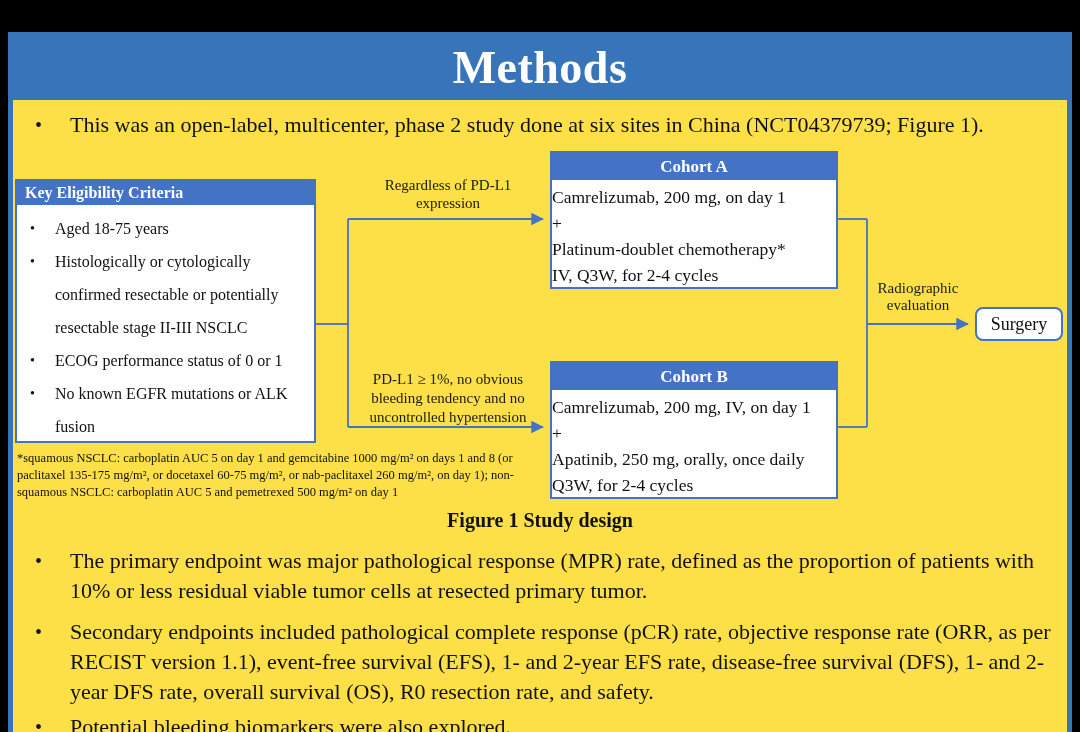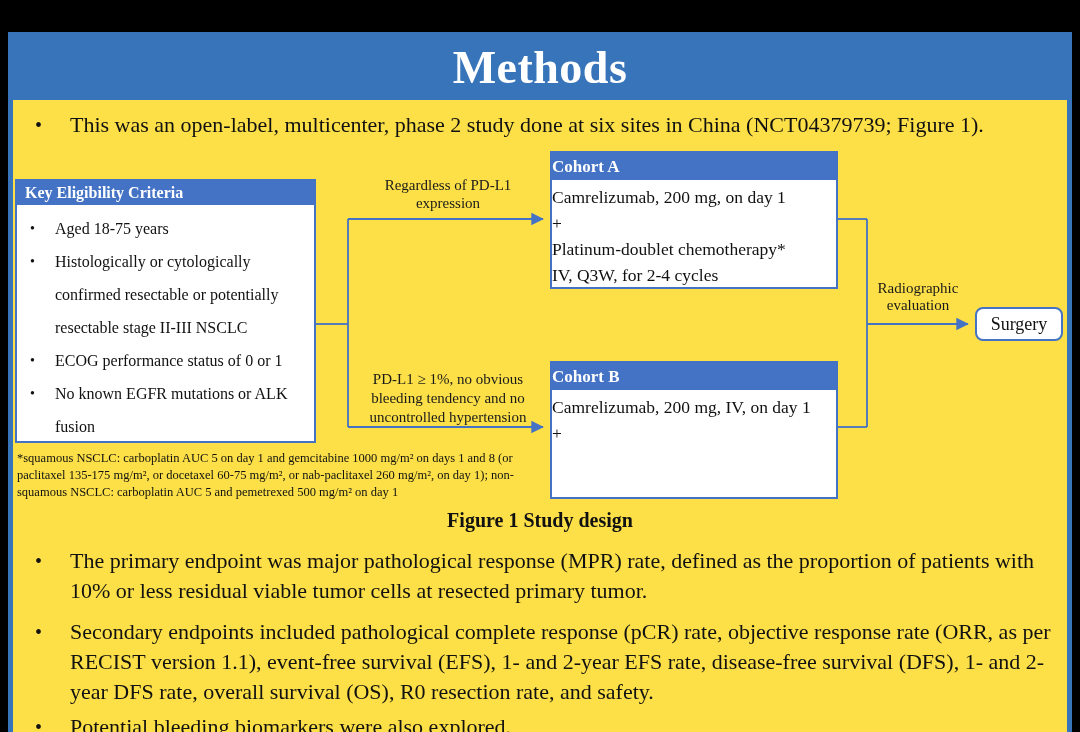--- a/index.html
+++ b/index.html
@@ -35,21 +35,21 @@
   .box{position:absolute;box-sizing:border-box;background:#fff;border:2px solid #4472C4;}
   .box-header{background:#4472C4;color:#fff;font-weight:bold;}
   .elig-box{left:2px;top:142px;width:301px;height:264px;}
   .elig-header{height:24px;line-height:24px;font-size:16px;padding-left:8px;}
   .elig-body{padding-top:7px;}
   .elig-item{position:relative;font-size:16px;line-height:33px;padding-left:38px;padding-right:2px;}
   .elig-item .dot{position:absolute;left:13px;top:0;font-size:14px;}
   .cohort{left:537px;width:288px;height:138px;}
   #cohort-a{top:114px;}
   #cohort-b{top:324px;}
-  .cohort-header{height:27px;line-height:27px;font-size:17px;text-align:left;}
+  .cohort-header{height:27px;line-height:27px;font-size:17px;text-align:center;}
   .cohort-body{padding-top:4px;}
   .cohort-line{font-size:17.5px;line-height:26px;text-align:left;white-space:nowrap;}
   .flow-label{position:absolute;text-align:center;font-size:15px;color:#1a1a1a;}
   #label-a{left:346px;top:139px;width:178px;line-height:18px;}
   #label-b{left:344px;top:333px;width:182px;line-height:19px;}
   #label-eval{left:849px;top:243px;width:112px;line-height:17px;}
   .surgery-box{left:962px;top:270px;width:88px;height:34px;
     text-align:center;font-size:18px;line-height:30px;border-radius:8px;}
   .footnote{position:absolute;left:4px;top:413px;width:530px;font-size:12.5px;line-height:17px;}
   .caption{position:absolute;left:0;top:472px;width:1054px;text-align:center;
@@ -120,20 +120,22 @@
       <div class="cohort-line">Platinum-doublet chemotherapy*</div>
       <div class="cohort-line">IV, Q3W, for 2-4 cycles</div>
     </div>
   </div>
 
   <div class="box cohort" id="cohort-b">
     <div class="box-header cohort-header">Cohort B</div>
     <div class="cohort-body">
       <div class="cohort-line">Camrelizumab, 200 mg, IV, on day 1</div>
       <div class="cohort-line">+</div>
+      <div class="cohort-line">Apatinib, 250 mg, orally, once daily</div>
+      <div class="cohort-line">Q3W, for 2-4 cycles</div>
     </div>
   </div>
 
   <div class="flow-label" id="label-eval">Radiographic evaluation</div>
   <div class="box surgery-box">Surgery</div>
 
   <div class="footnote">*squamous NSCLC: carboplatin AUC 5 on day 1 and gemcitabine 1000 mg/m² on days 1 and 8 (or paclitaxel 135-175 mg/m², or docetaxel 60-75 mg/m², or nab-paclitaxel 260 mg/m², on day 1); non-squamous NSCLC: carboplatin AUC 5 and pemetrexed 500 mg/m² on day 1</div>
   <div class="caption">Figure 1 Study design</div>
 
   <div class="para" id="p-primary">

